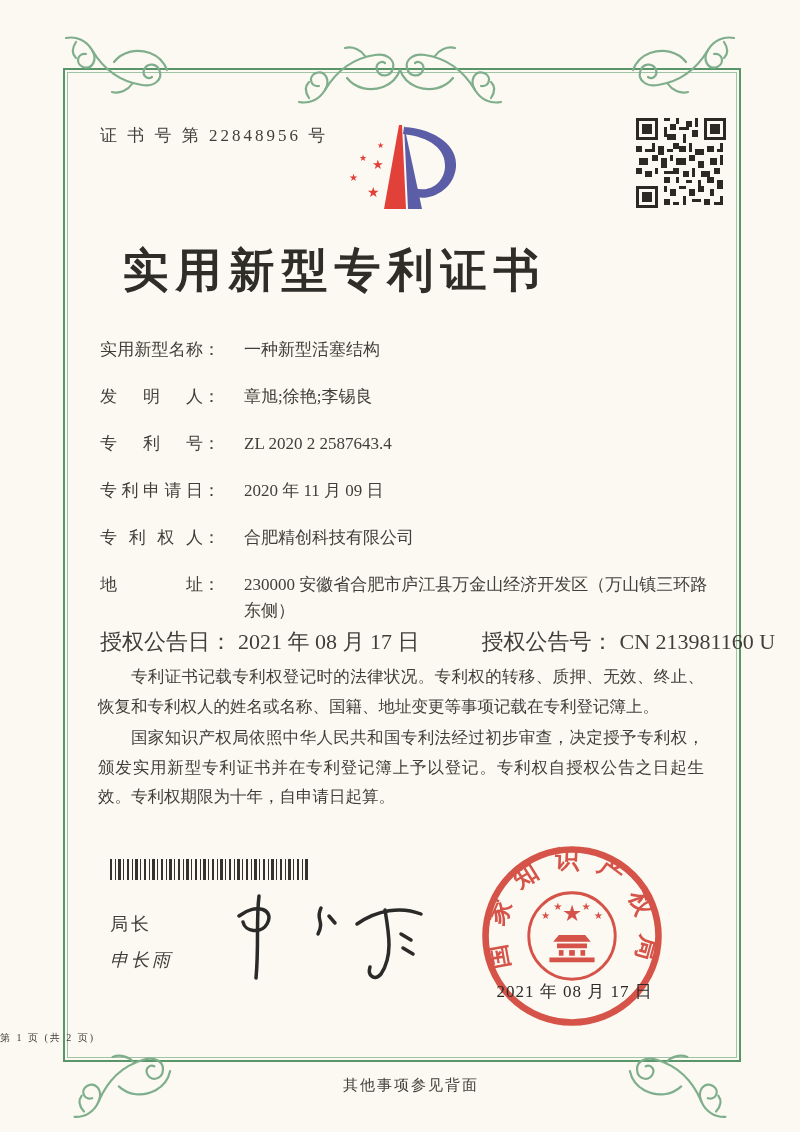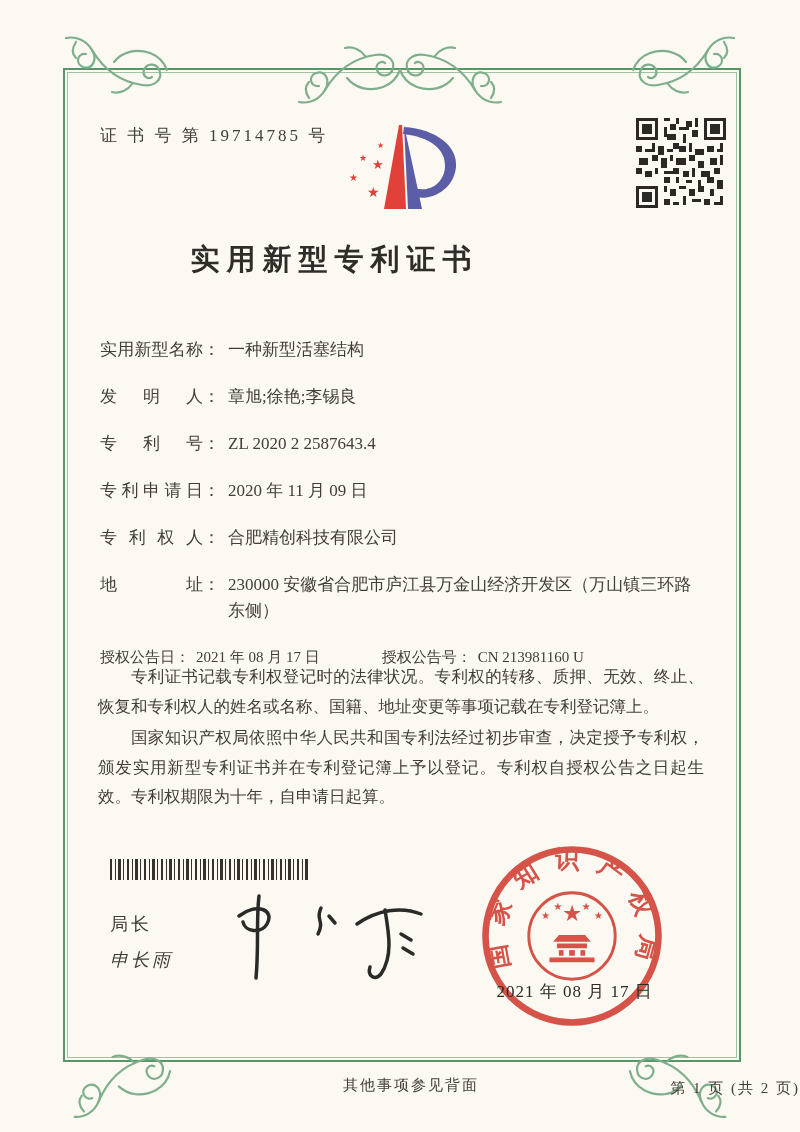--- a/index.html
+++ b/index.html
@@ -16,28 +16,28 @@
     border:1px solid #9cc4a5;}
   .ornament-layer{position:absolute;left:0;top:0;width:800px;height:1132px;
     color:#7fae8c;pointer-events:none;}
   
   .cert-no{position:absolute;left:100px;top:124px;font-size:17px;letter-spacing:3px;}
   .logo{position:absolute;left:340px;top:116px;width:130px;height:102px;}
   .logo svg{width:100%;height:100%;}
   .qr{position:absolute;left:636px;top:118px;width:90px;height:90px;}
   .qr svg{width:100%;height:100%;}
   .title{position:absolute;left:0;top:240px;width:669px;text-align:center;
-    font-size:29px;font-weight:bold;letter-spacing:7px;color:#2f2d28;}
+    font-size:46px;font-weight:bold;letter-spacing:7px;color:#2f2d28;}
   
   .fields{position:absolute;left:100px;top:337px;width:610px;font-size:17px;}
   .field-row{display:flex;align-items:flex-start;line-height:26px;margin-bottom:21px;}
   .field-label{width:103px;flex:none;text-align:justify;text-align-last:justify;font-family:Liberation Serif, serif;}
   .field-colon{flex:none;}
-  .field-value{margin-left:8px;width:478px;}
-  .grant-row{position:absolute;left:100px;top:644px;display:flex;font-size:15px;line-height:26px;}
+  .field-value{margin-left:24px;width:478px;}
+  .grant-row{position:absolute;left:100px;top:629px;display:flex;font-size:22px;line-height:26px;}
   .grant-row .pair{display:flex;}
   .grant-row .pair2{margin-left:62px;}
   
   .paragraphs{position:absolute;left:98px;top:662px;width:606px;
     font-size:16.5px;line-height:29.5px;text-align:justify;}
   .paragraphs p{margin:0 0 2px 0;text-indent:2em;}
   
   .barcode{position:absolute;left:110px;top:859px;width:200px;height:21px;
     background:repeating-linear-gradient(90deg,
       #35322e 0 2px,transparent 2px 5px,
@@ -45,22 +45,22 @@
       #35322e 8px 11px,transparent 11px 13px,
       #35322e 13px 14px,transparent 14px 17px);}
   .officer-title{position:absolute;left:110px;top:912px;font-size:18px;letter-spacing:3px;}
   .officer-name{position:absolute;left:110px;top:948px;font-size:18px;letter-spacing:3px;font-style:italic;}
   .signature{position:absolute;left:225px;top:886px;width:215px;height:100px;}
   .signature svg{width:100%;height:100%;}
   .seal{position:absolute;left:478px;top:842px;width:188px;height:188px;opacity:.92;}
   .seal svg{width:100%;height:100%;}
   .seal-date{position:absolute;left:487px;top:980px;width:175px;text-align:center;
     font-size:17px;color:#2b2a26;letter-spacing:1px;}
-  .page-info{position:absolute;left:0;top:1031px;width:800px;text-align:right;
-    font-size:15px;letter-spacing:2px;margin-top:48px;}
+  .page-info{position:absolute;left:0;top:1031px;width:800px;text-align:left;
+    font-size:10px;letter-spacing:2px;}
   .back-note{position:absolute;left:0;top:1076px;width:800px;text-align:center;
     font-size:15px;letter-spacing:2px;padding-left:11px;}
 </style>
 </head>
 <body>
 
 <div class="frame">
   <div class="frame-inner"></div>
 </div>
 
@@ -75,21 +75,21 @@
     </g>
   </defs>
   <use href="#flourish" transform="translate(295,40)"></use>
   <use href="#flourish" transform="translate(505,40) scale(-1,1)"></use>
   <use href="#flourish" transform="translate(62,100) scale(1,-1)"></use>
   <use href="#flourish" transform="translate(738,100) scale(-1,-1)"></use>
   <use href="#flourish" transform="translate(62,1056) rotate(-8)"></use>
   <use href="#flourish" transform="translate(738,1056) scale(-1,1) rotate(-8)"></use>
 </svg>
 
-<div class="cert-no">证 书 号 第 19714785 号</div>
+<div class="cert-no">证 书 号 第 22848956 号</div>
 
 <div class="logo">
   <svg viewBox="0 0 130 100">
     <path d="M59,8 L62,8 L66,92 L44,92 Z" fill="#e2413a"></path>
     <path d="M64,8 L82,92 L68,92 Z" fill="#5b5ea6"></path>
     <path d="M64,10 C97,12 118,30 116,50 C114,72 92,84 76,80 L74,71 C90,76 104,66 105,50 C106,32 90,20 63,17 Z" fill="#5b5ea6"></path>
     <text x="37" y="31" font-size="8" fill="#e2413a">★</text>
     <text x="19" y="44" font-size="9" fill="#e2413a">★</text>
     <text x="32" y="52" font-size="13" fill="#e2413a">★</text>
     <text x="9" y="64" font-size="10" fill="#e2413a">★</text>

